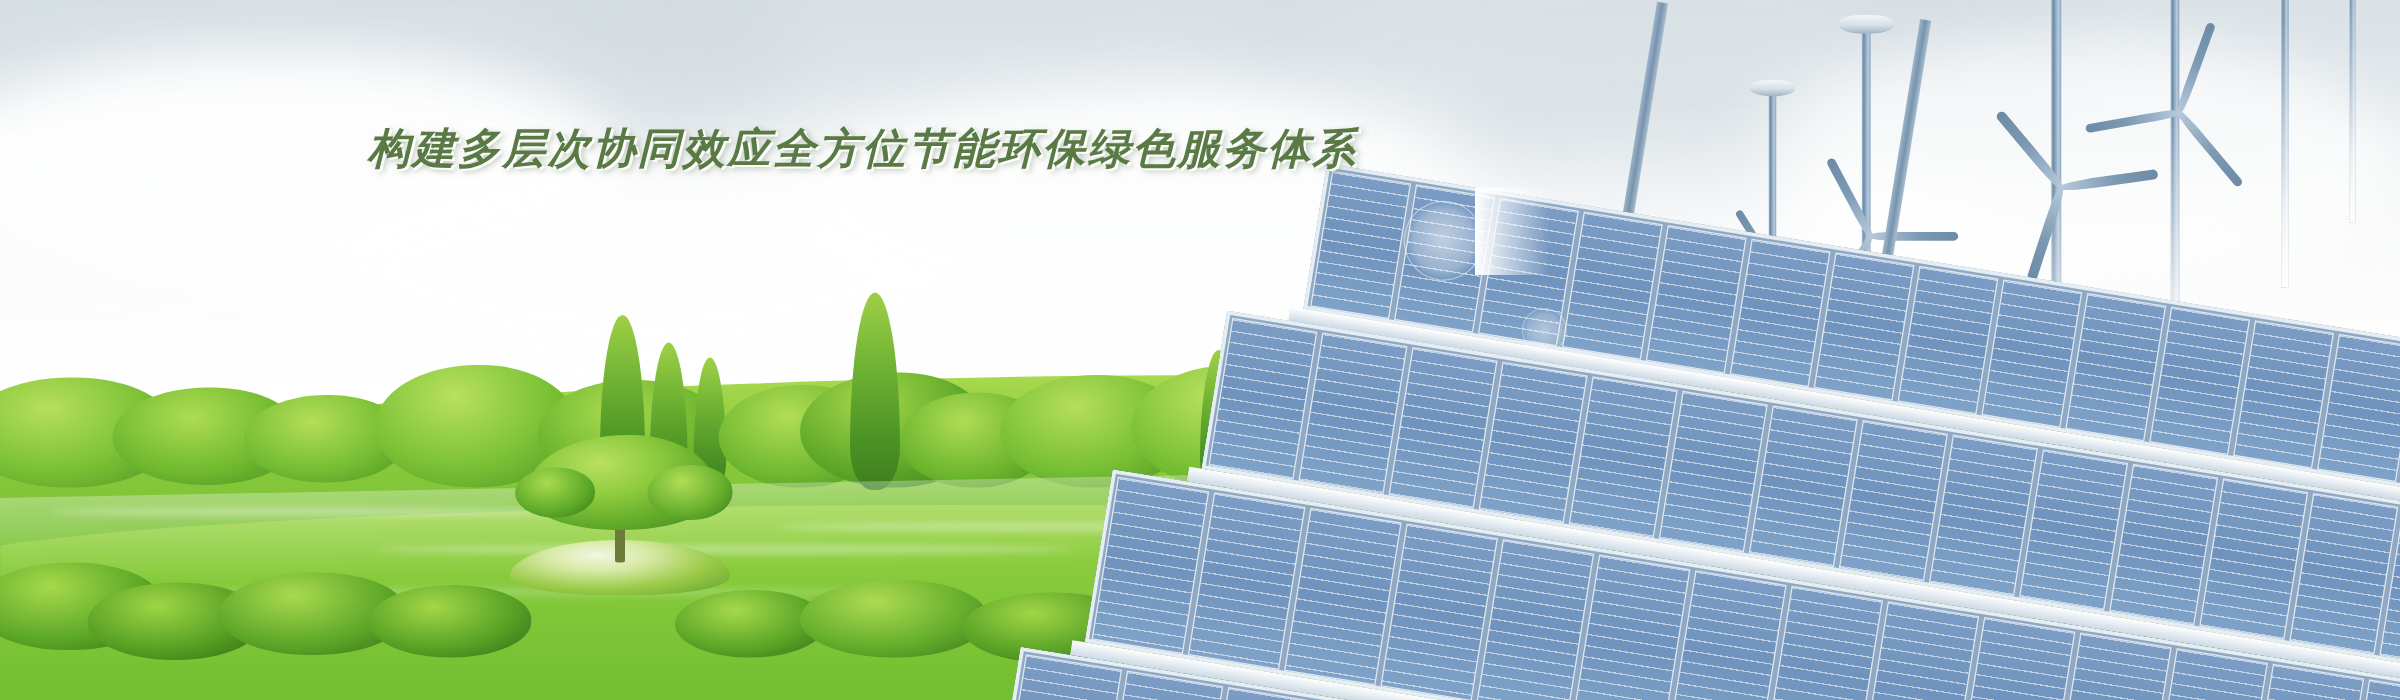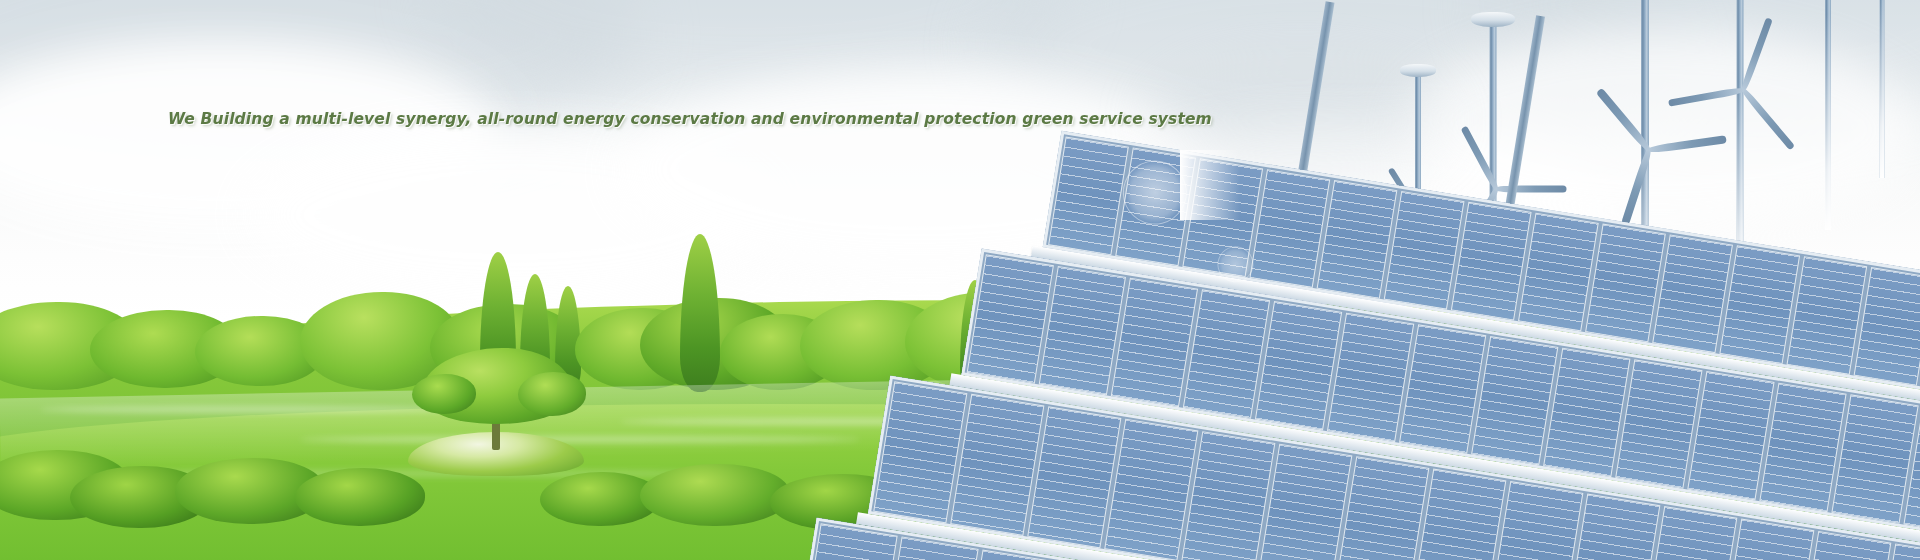--- a/index.html
+++ b/index.html
@@ -363,16 +363,16 @@
     </div>
 
     <div class="lens-flare" style="left:-50px;top:14px;width:62px;height:62px;"></div>
     <div class="lens-flare" style="left:55px;top:86px;width:34px;height:34px;opacity:.75;"></div>
   </div>
 
   <div style="position:absolute;left:1180px;top:150px;width:60px;height:70px;
               background:linear-gradient(to right,#ffffff,rgba(255,255,255,0));"></div>
 
   <div class="copy">
-    <p class="subhead">We Building a multi-level synergy, all-round energy conservation and environmental protection green service system</p>
+    <h1 class="headline">构建多层次协同效应全方位节能环保绿色服务体系</h1>
   </div>
 
 </div>
 
 </body></html>

